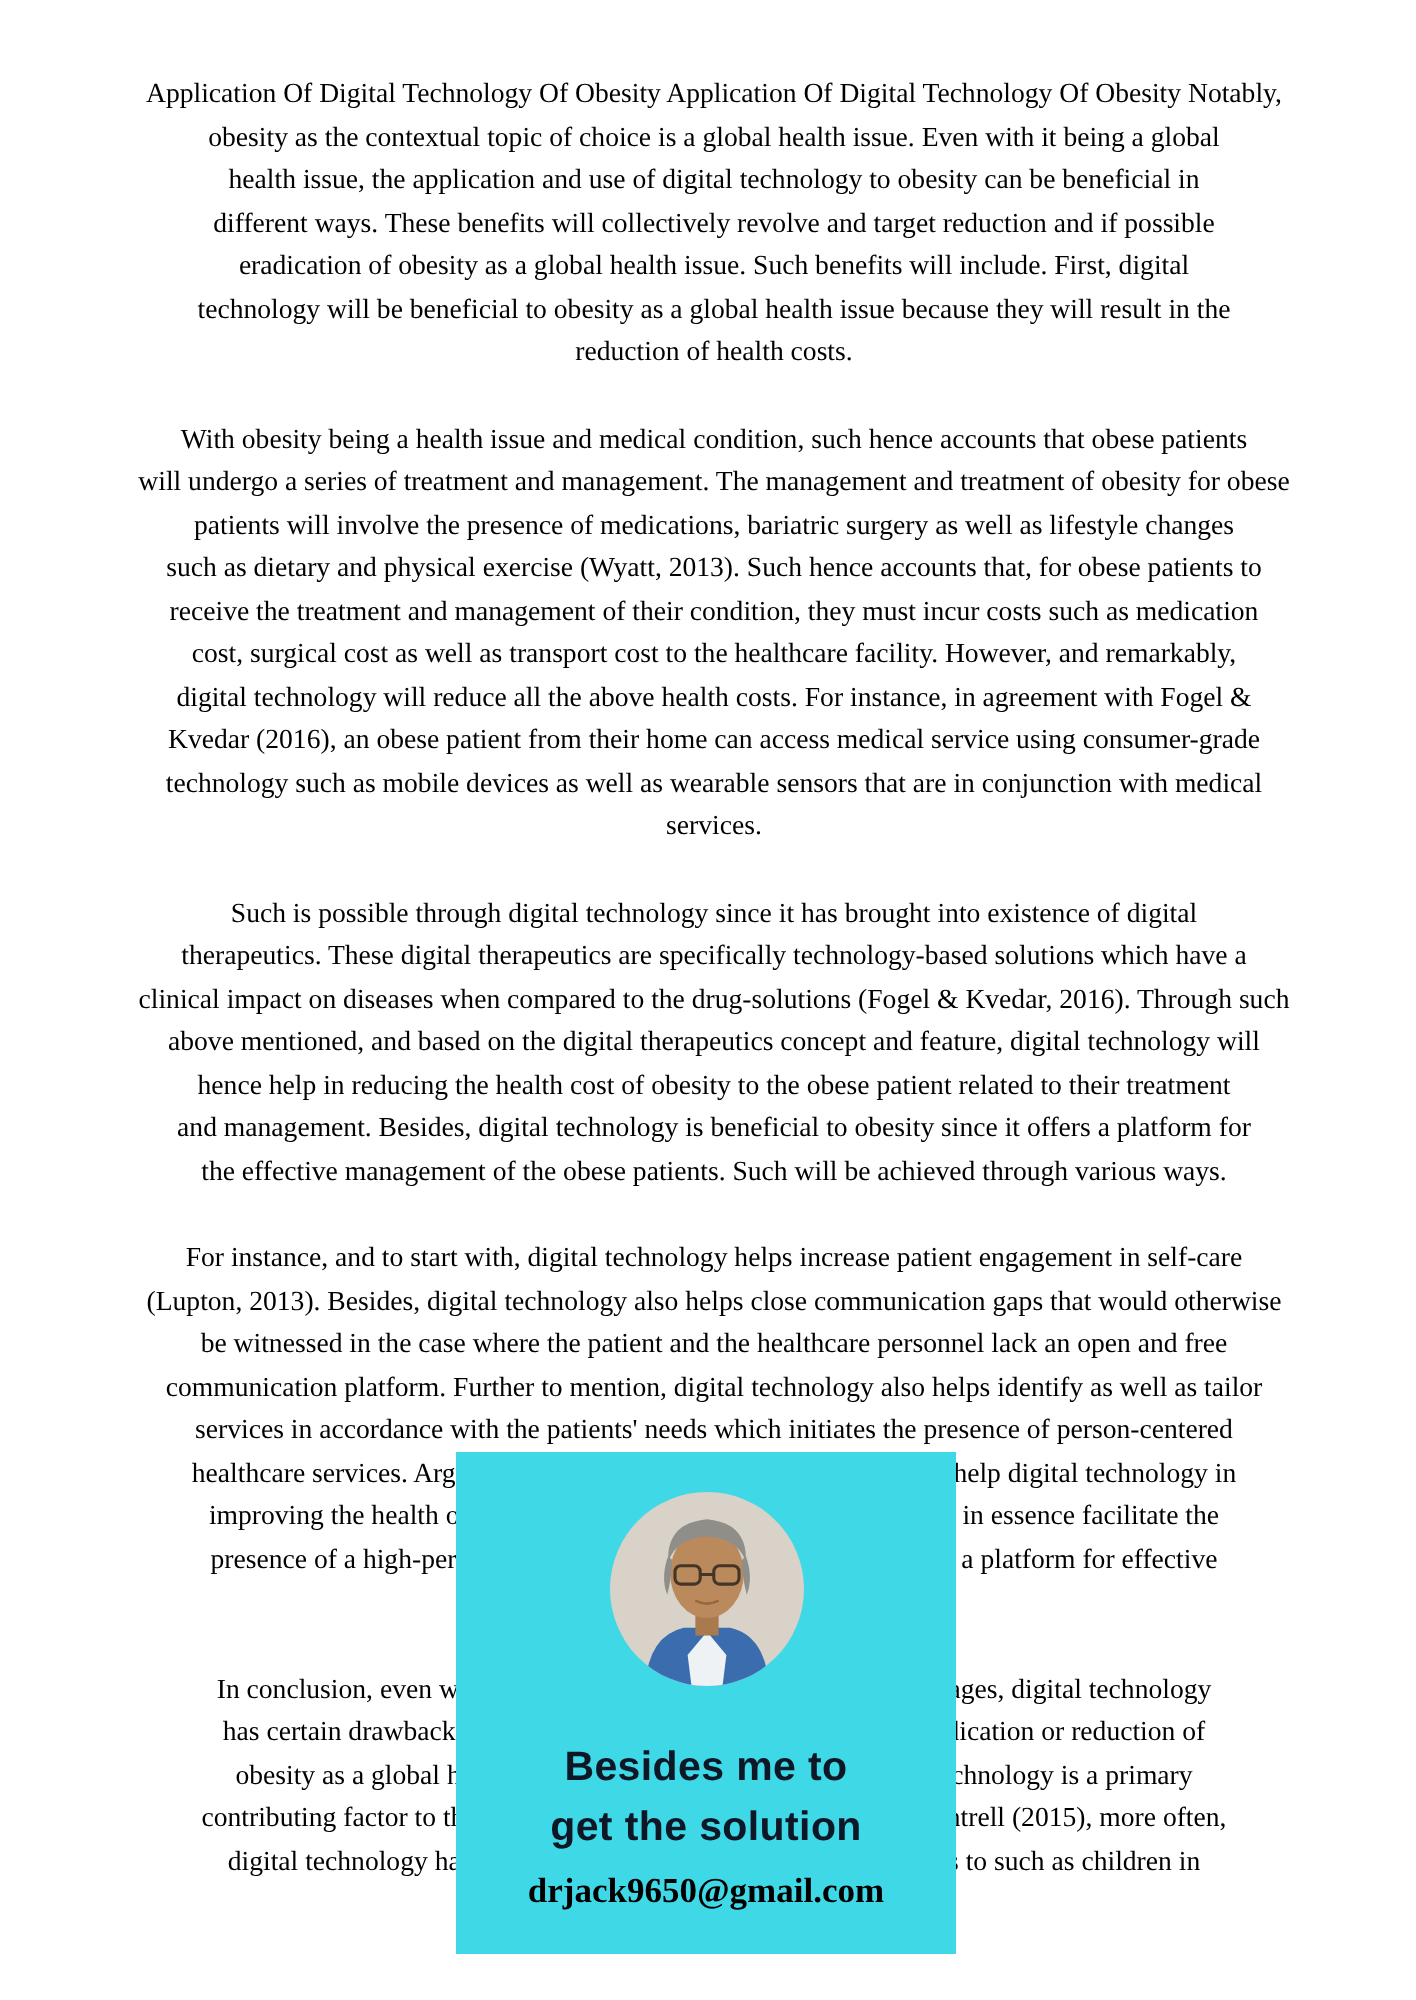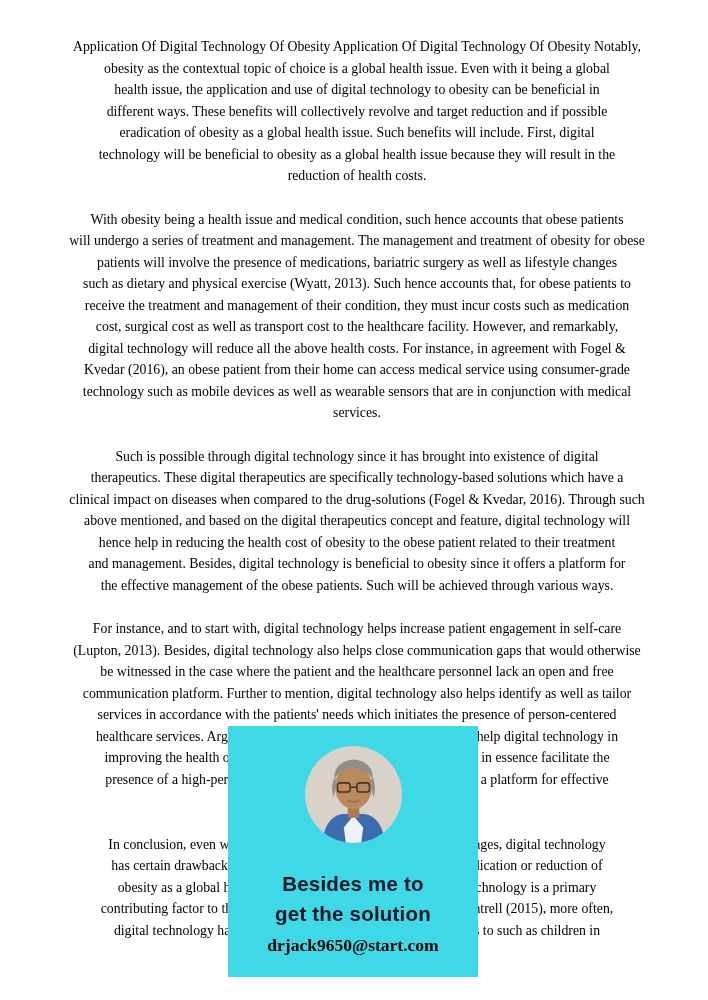--- a/index.html
+++ b/index.html
@@ -130,16 +130,16 @@
           <rect x="53.5" y="38" width="13" height="9.5" rx="3"></rect>
           <path d="M46.5 42.5 h7"></path>
         </g>
         <path d="M44 56 q6 3 12 0" fill="none" stroke="#96683c" stroke-width="1.4"></path>
       </svg>
     </div>
     <div class="contact-heading">
       <span>Besides me to</span><br>
       <span>get the solution</span>
     </div>
-    <div class="contact-email">drjack9650@start.com</div>
+    <div class="contact-email">drjack9650@gmail.com</div>
   </div>
 
 </div>
 
 </body></html>

